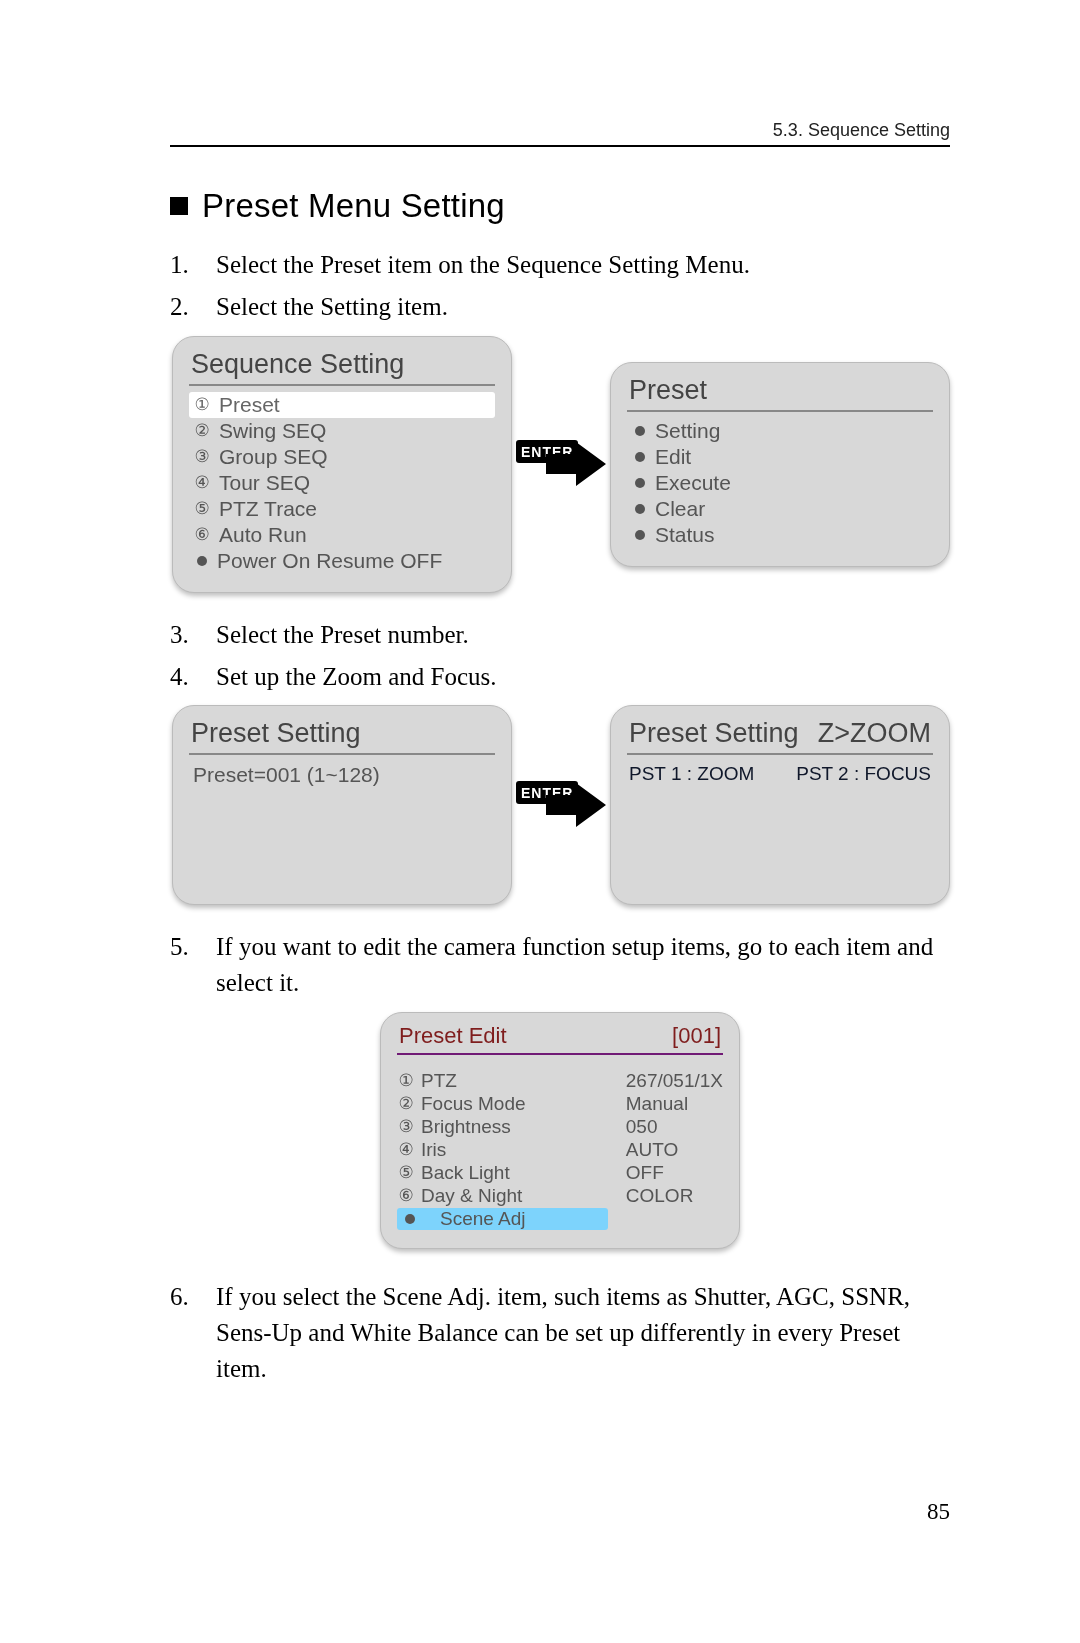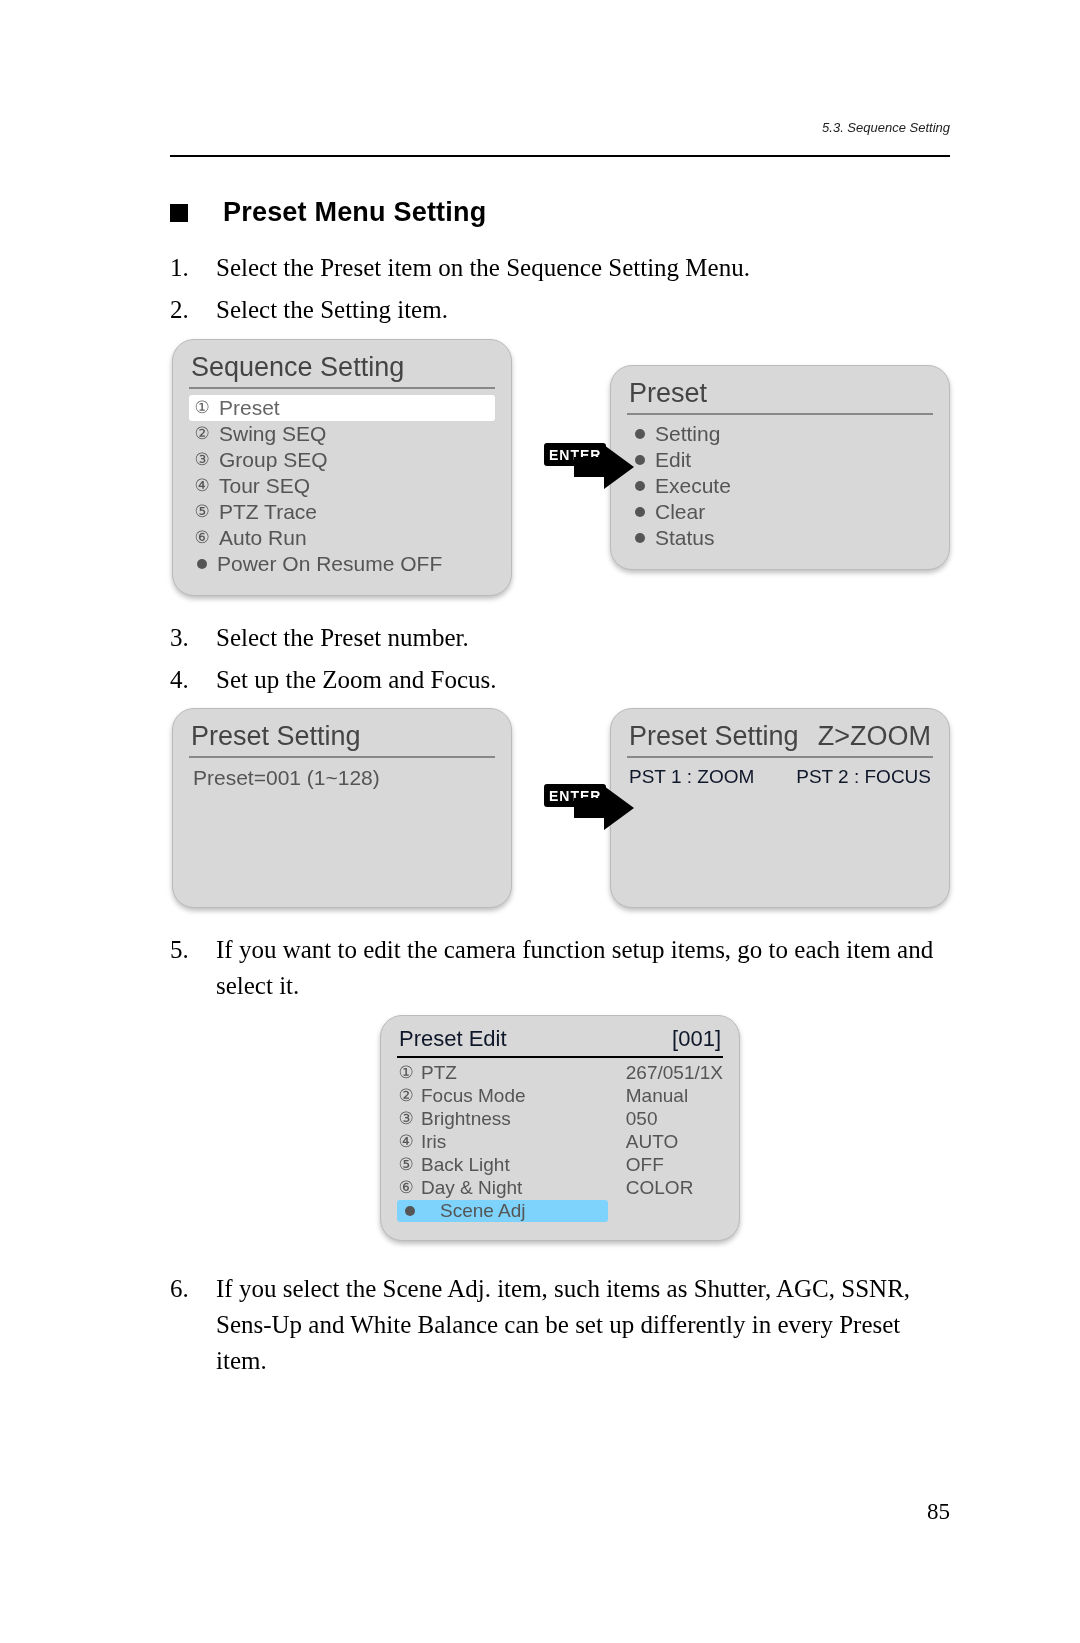--- a/index.html
+++ b/index.html
@@ -11,43 +11,41 @@
   }
   .page {
     width: 1080px;
     height: 1643px;
     position: relative;
     box-sizing: border-box;
     padding: 120px 130px 0 170px;
   }
   .running-head {
     text-align: right;
-    font-size: 13px;
+    font-size: 18px;
     font-family: Arial, sans-serif;
     color: #222;
-    padding-bottom: 20px;
+    padding-bottom: 4px;
     border-bottom: 2px solid #000;
     margin-bottom: 40px;
-    font-style: italic;
   }
   .h2-row {
     display: flex;
     align-items: center;
     gap: 14px;
     margin-bottom: 22px;
     font-family: Arial, sans-serif;
   }
   .h2-marker {
     width: 18px; height: 18px; background: #000;
   }
   .h2-text {
-    font-weight: bold;
-    font-size: 27px;
+    font-weight: normal;
+    font-size: 33px;
     letter-spacing: 0.2px;
-    margin-left: 21px;
   }
   ol.steps {
     list-style: none;
     padding: 0;
     margin: 0 0 10px 0;
     font-size: 25px;
   }
   ol.steps > li {
     display: flex;
     gap: 18px;
@@ -99,21 +97,21 @@
   }
   .circ-num {
     display: inline-block; width: 18px; text-align: center; font-size: 17px;
   }
   .bullet-icon {
     width: 10px; height: 10px; border-radius: 50%; background: #555; display: inline-block;
     margin: 0 2px 0 4px;
     flex:0 0 auto;
   }
 
-  .enter-arrow { position: relative; width: 90px; height: 60px; margin-left: 28px; }
+  .enter-arrow { position: relative; width: 90px; height: 60px; }
   .enter-label {
     position: absolute; left: 0; top: 6px;
     background: #000; color: #fff;
     font-family: Arial, sans-serif; font-weight: bold;
     font-size: 14px; letter-spacing: 1px;
     padding: 4px 5px 3px 5px; border-radius: 3px;
   }
   .arrow-svg { position: absolute; top: 0; left: 30px; }
 
   .panel .subhead {
@@ -129,24 +127,24 @@
     background: #d8d8d8;
     border: 1px solid #bbb;
     border-radius: 22px;
     padding: 10px 16px 18px 16px;
     box-shadow: 0 3px 5px rgba(0,0,0,0.25);
     font-family: Arial, sans-serif;
     color: #555;
   }
   .panel-edit .title-row {
     display: flex; justify-content: space-between;
-    border-bottom: 2px solid #000000;
+    border-bottom: 2px solid #701a75;
     padding: 0 2px 4px 2px;
-    margin-bottom: 4px;
-    font-size: 22px; color: #0f172a;
+    margin-bottom: 15px;
+    font-size: 22px; color: #7f1d1d;
   }
   .edit-grid { display: grid; grid-template-columns: 1fr auto; row-gap: 1px; column-gap: 18px; font-size: 19px; }
   .edit-grid .lab { display: flex; align-items: center; gap: 6px; }
   .edit-grid .lab.sel { background:#7dd3fc; border-radius:3px; padding:0 4px;gap:23px; }
 
   .page-num {
     position: absolute;
     bottom: 118px;
     right: 130px;
     font-size: 23px;

